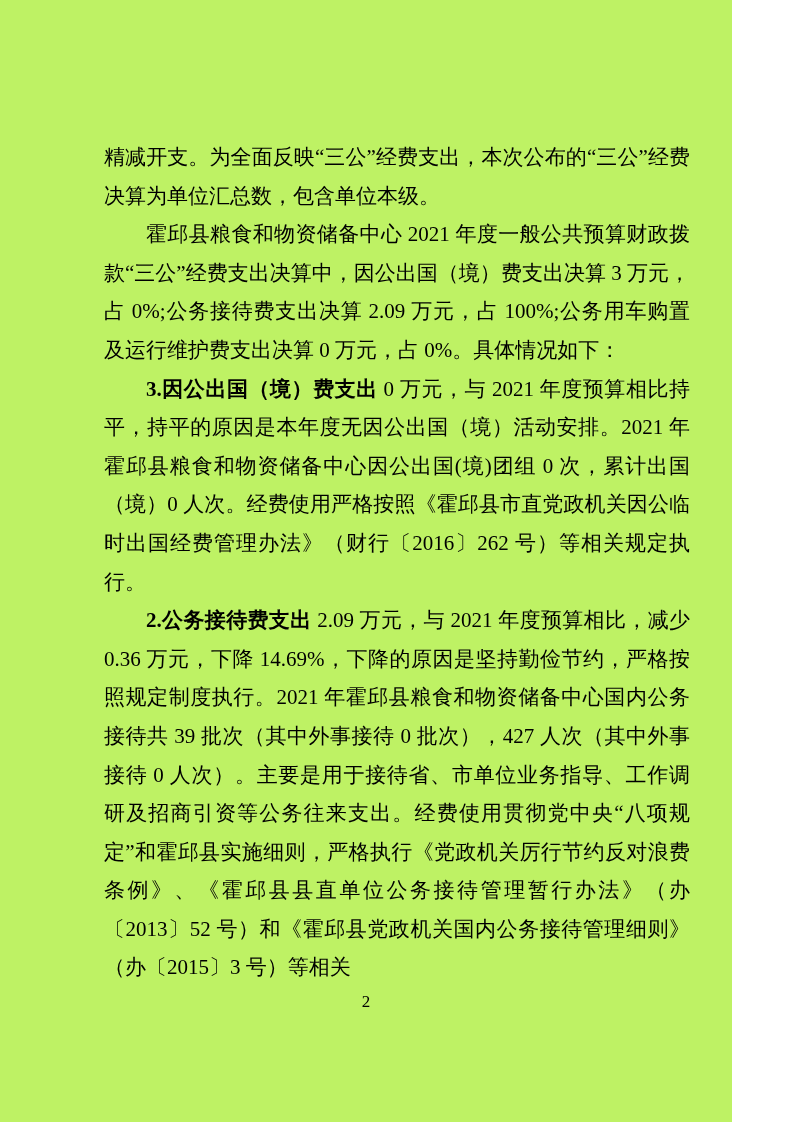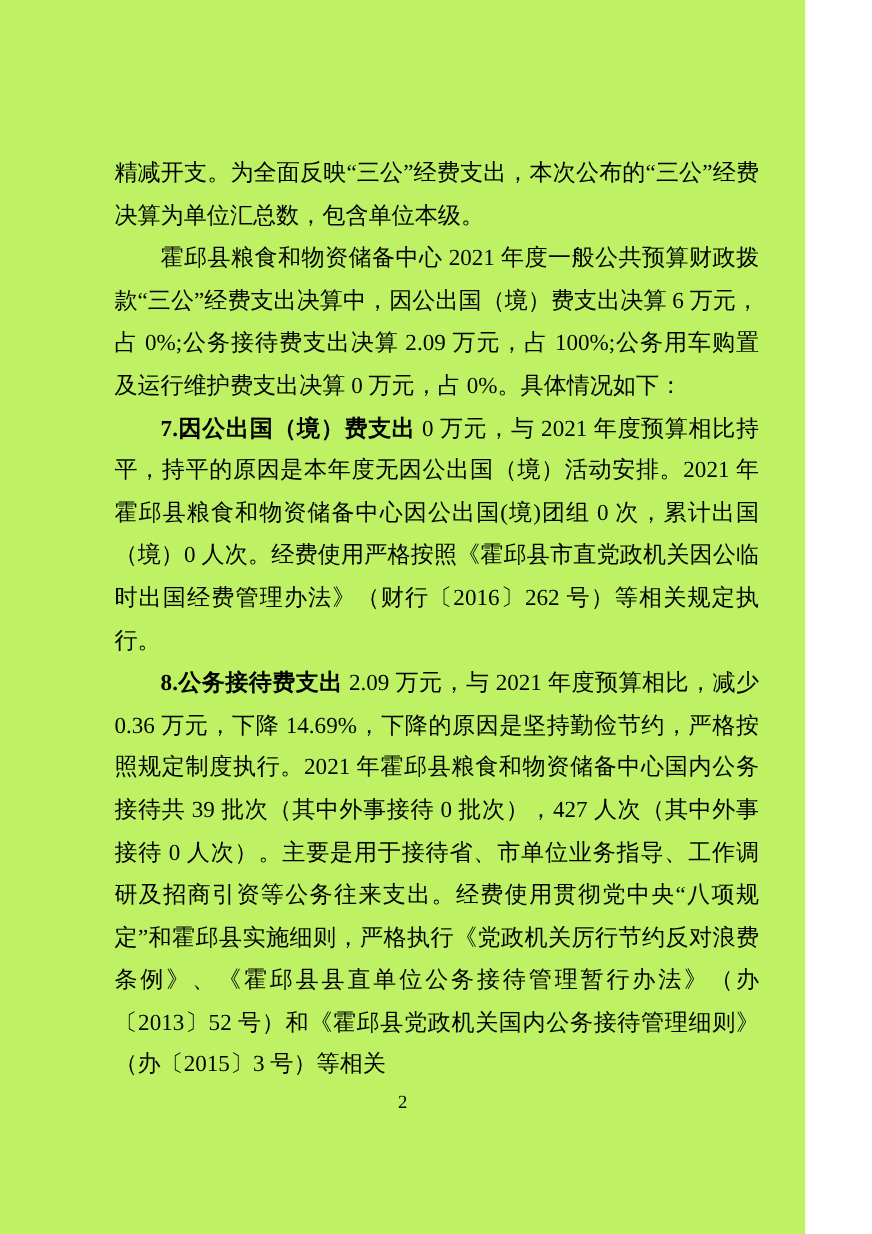--- a/index.html
+++ b/index.html
@@ -48,22 +48,22 @@
 </style>
 </head>
 <body>
 
 <div class="page">
   <div class="doc-body">
 
     <p><span>精减开支。为全面反映“三公”经费支出，本次公布的“三公”经费决算为单位汇总数，包含单位本级。</span></p>
 
 
-    <p class="indent"><span>霍邱县粮食和物资储备中心 2021 年度一般公共预算财政拨款“三公”经费支出决算中，因公出国（境）费支出决算 6 万元，占 0%;公务接待费支出决算 2.09 万元，占 100%;公务用车购置及运行维护费支出决算 0 万元，占 0%。具体情况如下：</span></p>
+    <p class="indent"><span>霍邱县粮食和物资储备中心 2021 年度一般公共预算财政拨款“三公”经费支出决算中，因公出国（境）费支出决算 3 万元，占 0%;公务接待费支出决算 2.09 万元，占 100%;公务用车购置及运行维护费支出决算 0 万元，占 0%。具体情况如下：</span></p>
 
-    <p class="indent"><span class="bold">7.因公出国（境）费支出</span><span> 0 万元，与 2021 年度预算相比持平，持平的原因是本年度无因公出国（境）活动安排。2021 年霍邱县粮食和物资储备中心因公出国(境)团组 0 次，累计出国（境）0 人次。经费使用严格按照《霍邱县市直党政机关因公临时出国经费管理办法》（财行〔2016〕262 号）等相关规定执行。</span></p>
+    <p class="indent"><span class="bold">3.因公出国（境）费支出</span><span> 0 万元，与 2021 年度预算相比持平，持平的原因是本年度无因公出国（境）活动安排。2021 年霍邱县粮食和物资储备中心因公出国(境)团组 0 次，累计出国（境）0 人次。经费使用严格按照《霍邱县市直党政机关因公临时出国经费管理办法》（财行〔2016〕262 号）等相关规定执行。</span></p>
 
-    <p class="indent"><span class="bold">8.公务接待费支出</span><span> 2.09 万元，与 2021 年度预算相比，减少 0.36 万元，下降 14.69%，下降的原因是坚持勤俭节约，严格按照规定制度执行。2021 年霍邱县粮食和物资储备中心国内公务接待共 39 批次（其中外事接待 0 批次），427 人次（其中外事接待 0 人次）。主要是用于接待省、市单位业务指导、工作调研及招商引资等公务往来支出。经费使用贯彻党中央“八项规定”和霍邱县实施细则，严格执行《党政机关厉行节约反对浪费条例》、《霍邱县县直单位公务接待管理暂行办法》（办〔2013〕52 号）和《霍邱县党政机关国内公务接待管理细则》（办〔2015〕3 号）等相关</span></p>
+    <p class="indent"><span class="bold">2.公务接待费支出</span><span> 2.09 万元，与 2021 年度预算相比，减少 0.36 万元，下降 14.69%，下降的原因是坚持勤俭节约，严格按照规定制度执行。2021 年霍邱县粮食和物资储备中心国内公务接待共 39 批次（其中外事接待 0 批次），427 人次（其中外事接待 0 人次）。主要是用于接待省、市单位业务指导、工作调研及招商引资等公务往来支出。经费使用贯彻党中央“八项规定”和霍邱县实施细则，严格执行《党政机关厉行节约反对浪费条例》、《霍邱县县直单位公务接待管理暂行办法》（办〔2013〕52 号）和《霍邱县党政机关国内公务接待管理细则》（办〔2015〕3 号）等相关</span></p>
 
   </div>
 
   <div class="page-number">2</div>
 </div>
 
 </body></html>

